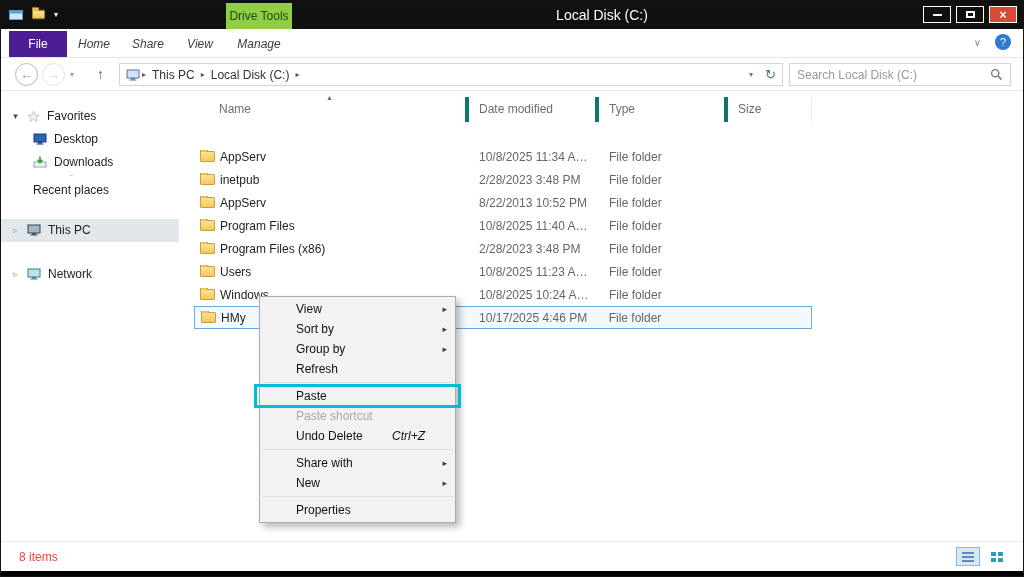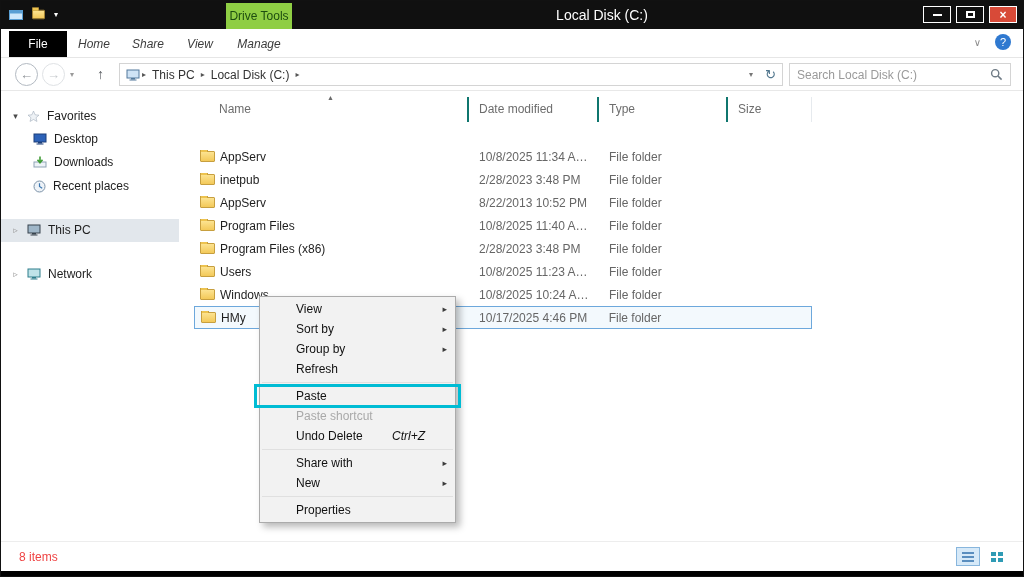--- a/index.html
+++ b/index.html
@@ -13,21 +13,21 @@
   .drive-tools { position:absolute; left:225px; top:2px; width:66px; height:26px; background:#8fce44; color:#1d4d10; display:flex; align-items:center; justify-content:center; font-size:12px; }
   .window-title { position:absolute; left:50%; top:0; margin-left:90px; transform:translateX(-50%); line-height:28px; color:#fff; font-size:14px; white-space:nowrap; }
   .win-controls { position:absolute; right:6px; top:5px; display:flex; gap:5px; }
   .win-btn { width:28px; height:17px; border:1px solid #fff; display:flex; align-items:center; justify-content:center; color:#fff; font-size:12px; line-height:1; }
   .win-btn.min span { display:block; width:9px; height:2px; background:#fff; }
   .win-btn.max span { display:block; width:9px; height:7px; border:2px solid #fff; }
   .win-btn.close { background:#d84a38; font-weight:bold; }
 
   
   .ribbon-row { position:absolute; top:28px; left:0; width:100%; height:29px; background:#fff; border-bottom:1px solid #e6e6e6; }
-  .file-tab { position:absolute; left:8px; top:2px; width:58px; height:26px; background:#000000; color:#fff; text-align:center; line-height:26px; }
+  .file-tab { position:absolute; left:8px; top:2px; width:58px; height:26px; background:#4c1d95; color:#fff; text-align:center; line-height:26px; }
   .rtab { position:absolute; top:2px; height:26px; line-height:26px; text-align:center; color:#3c3c3c;font-style:italic; }
   .rtab.home { left:70px; width:46px; }
   .rtab.share { left:124px; width:46px; }
   .rtab.view { left:178px; width:42px; }
   .rtab.manage { left:226px; width:64px; }
   .ribbon-right { position:absolute; right:12px; top:5px; display:flex; gap:14px; align-items:center; }
   .collapse-chevron { color:#8a8a8a; font-size:10px; }
   .help-btn { width:16px; height:16px; border-radius:50%; background:#2f79d0; color:#fff; font-size:11px; display:flex; align-items:center; justify-content:center; }
 
   
@@ -52,21 +52,21 @@
   
   .sidebar { position:absolute; left:0; top:0; width:178px; height:100%; }
   .side-row { position:absolute; height:22px; display:flex; align-items:center; gap:7px; white-space:nowrap; }
   .expander { font-size:9px; color:#4a4a4a; width:9px; text-align:center; }
   .expander.collapsed { color:#9a9a9a; }
   .thispc-band { position:absolute; left:0; top:128px; width:178px; height:23px; background:#e2e7ec; }
 
   
   .list { position:absolute; left:178px; top:0; right:0; height:100%; }
   .list-header { position:absolute; left:15px; top:6px; width:618px; height:25px; display:flex; color:#6d6d6d; }
-  .hcol { position:relative; line-height:25px; border-right:2px solid #0f766e; }
+  .hcol { position:relative; line-height:25px; border-right:4px solid #0f766e; }
   .hcol.c-name { width:275px; padding-left:25px; }
   .hcol.c-date { width:130px; padding-left:10px; }
   .hcol.c-type { width:129px; padding-left:10px; }
   .hcol.c-size { width:84px;  padding-left:10px; border-right:1px solid #e6eaee; }
   .sort-arrow { position:absolute; left:50%; top:-3px; transform:translateX(-50%); font-size:7px; color:#6a6a6a; line-height:1; }
   .rows { position:absolute; left:15px; top:38px; width:618px;margin-top:16px; }
   .row { height:23px; display:flex; align-items:center; }
   .row.selected { border:1px solid #6da8dc; background:#f3f9fd; }
   .cell { overflow:hidden; white-space:nowrap; }
   .cell.c-name { width:275px; padding-left:6px; display:flex; align-items:center; gap:5px; color:#1e1e1e; }
@@ -181,21 +181,21 @@
           </svg>
         <span>Desktop</span>
       </div>
       <div class="side-row" style="left:32px; top:60px;">
         <svg width="14" height="12">
             <rect x="1" y="6" width="12" height="5" fill="#eef3f8" stroke="#8fa3b5"></rect>
             <path d="M7 0.5 L7 6 M4.5 3.8 L7 6.8 L9.5 3.8" stroke="#3f9c35" stroke-width="1.6" fill="none"></path>
           </svg>
         <span>Downloads</span>
       </div>
-      <div class="side-row" style="left:32px; top:84px;">
+      <div class="side-row" style="left:32px; top:84px;flex-direction:column;">
         <svg width="13" height="13">
             <circle cx="6.5" cy="6.5" r="5.5" fill="#eef3f8" stroke="#7d93a8"></circle>
             <path d="M6.5 3.2 L6.5 6.5 L9.2 8.2" stroke="#3a76b0" stroke-width="1.2" fill="none"></path>
           </svg>
         <span>Recent places</span>
       </div>
 
       <div class="thispc-band"></div>
       <div class="side-row" style="left:10px; top:128px;">
         <span class="expander collapsed">▹</span>

